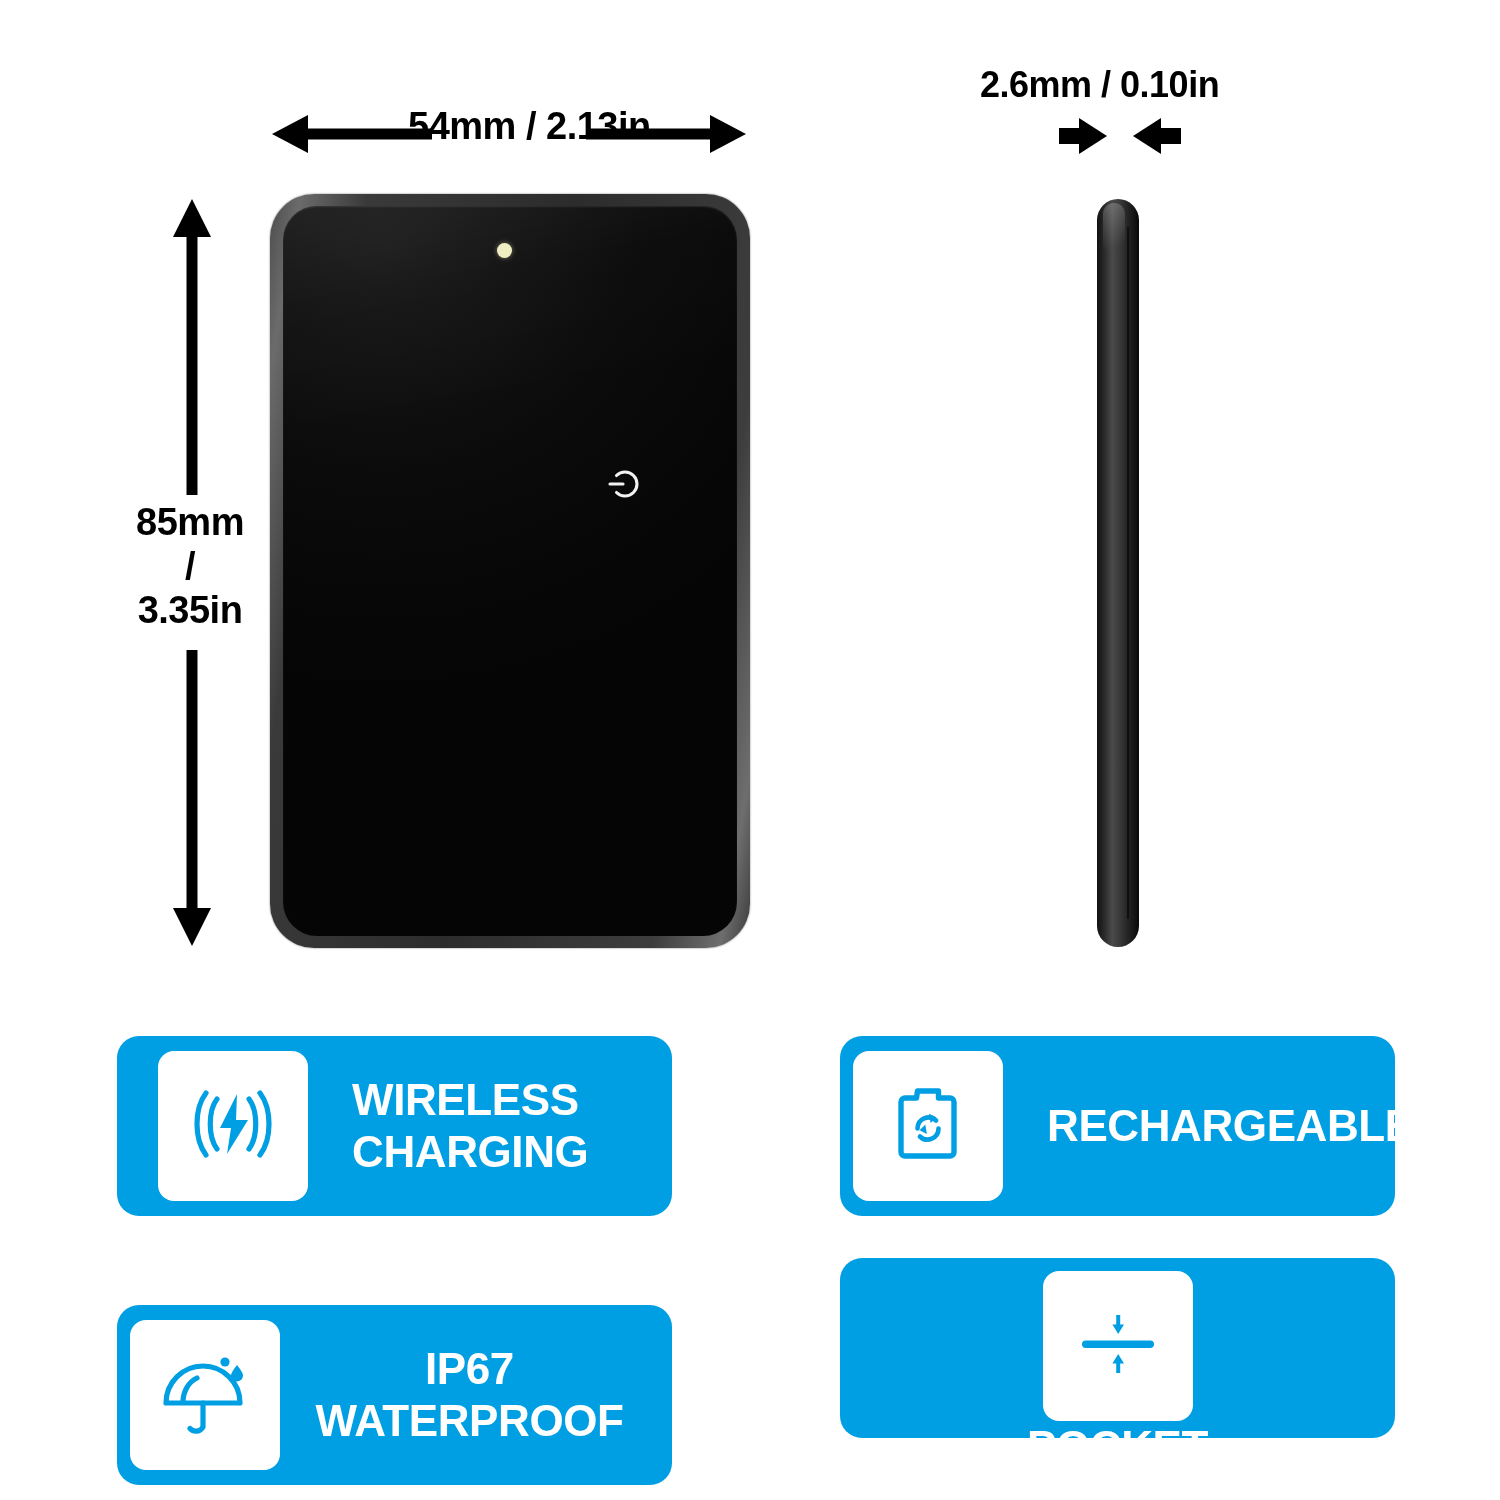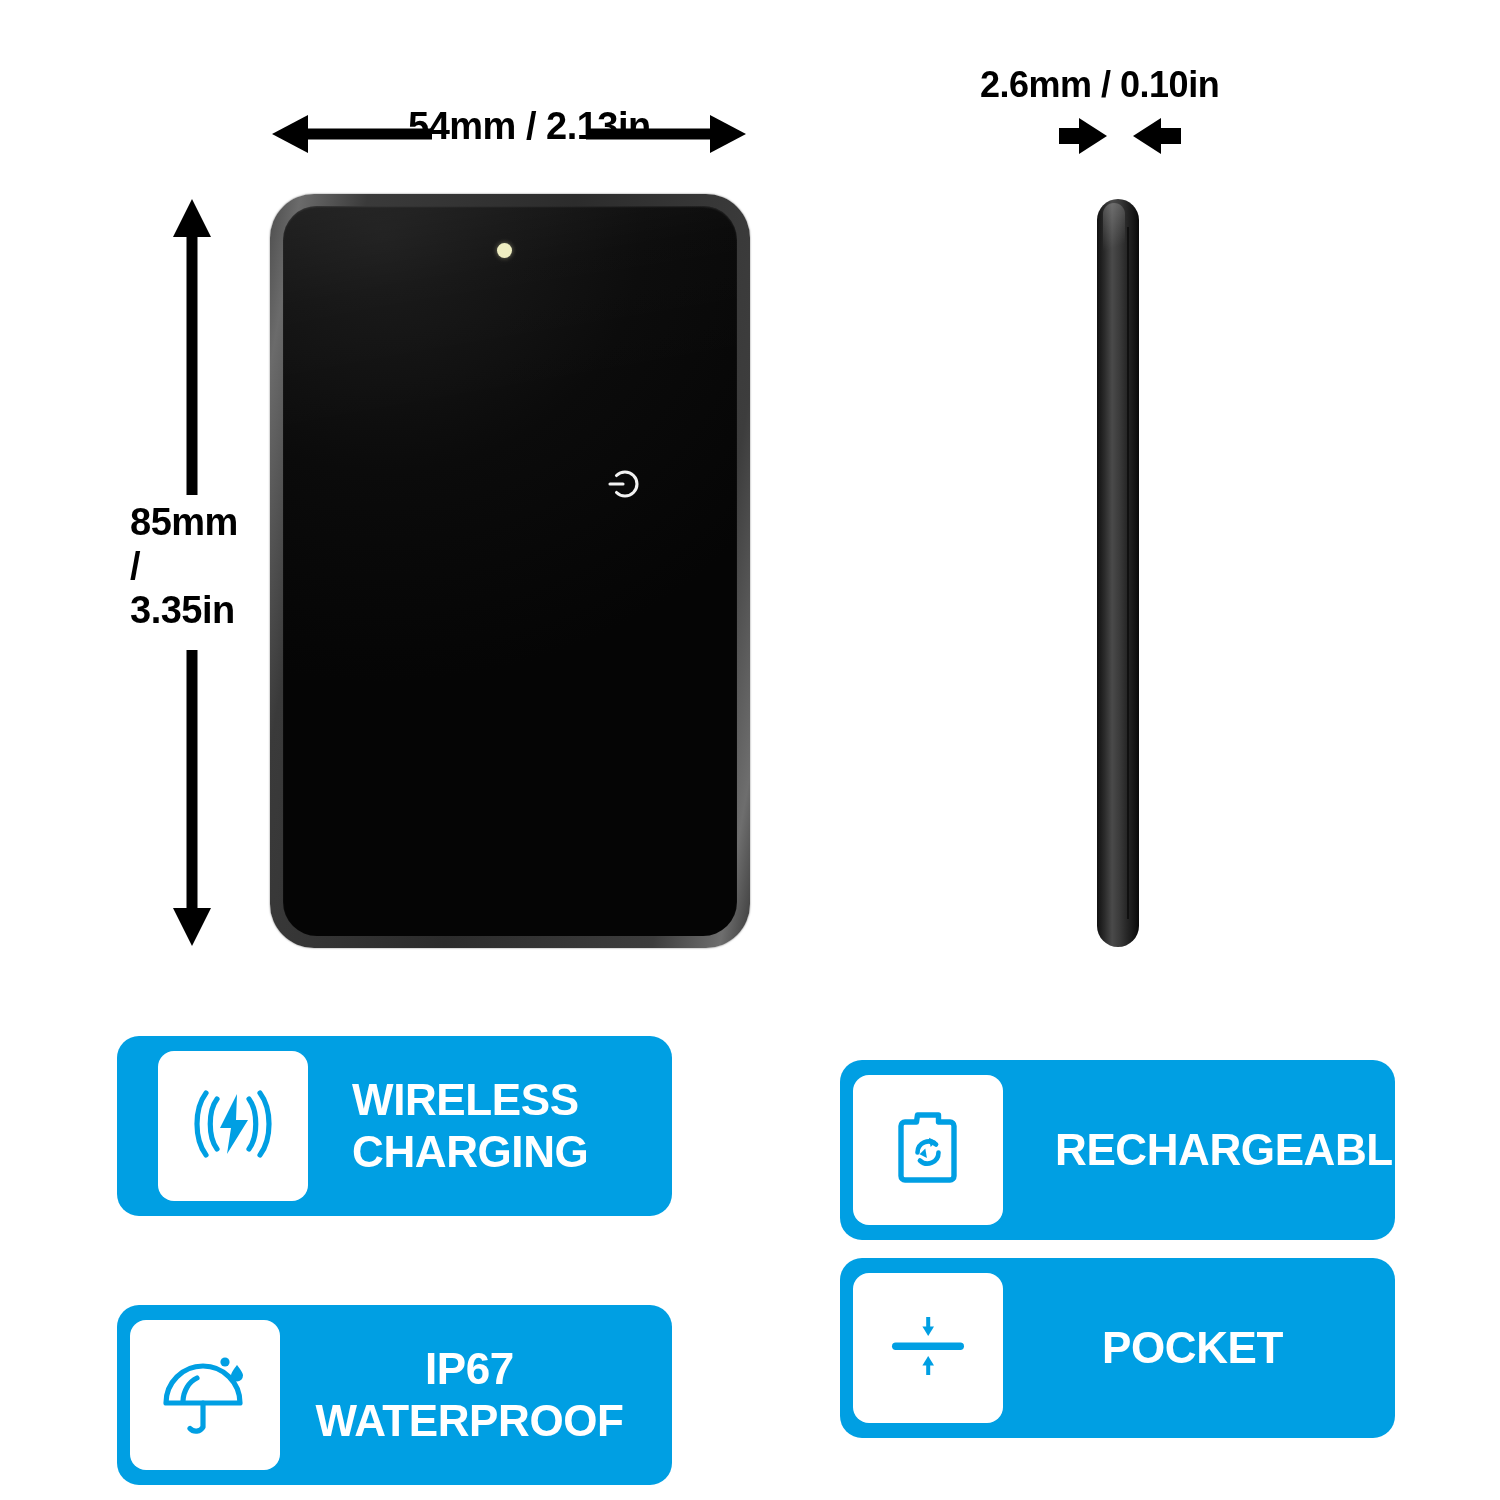--- a/index.html
+++ b/index.html
@@ -37,20 +37,21 @@
     left: 980px;
     top: 64px;
     font-size: 36px;
   }
   #height-label {
     left: 130px;
     top: 500px;
     width: 120px;
     font-size: 38px;
     line-height: 44px;
+    text-align: center;
     white-space: normal;
   }
   #height-label .hl-line { display: block; }
 
   
   .arrow-svg { position: absolute; }
   #width-arrow      { left: 268px; top: 112px; }
   #height-arrow     { left: 170px; top: 195px; }
   #thickness-arrows { left: 1045px; top: 112px; }
 
@@ -187,23 +188,23 @@
     font-size: 44px;
     line-height: 52px;
     letter-spacing: -0.4px;
     padding: 0 22px;
   }
   .badge-label.align-left   { text-align: left; padding-left: 44px; }
   .badge-label.align-center { text-align: center; }
   .badge-label .bl-line { display: block; }
 
   #badge-wireless     { left: 117px;  top: 1036px; width: 555px; height: 180px; }
-  #badge-rechargeable { left: 840px;  top: 1060px; width: 555px; height: 180px; gap: 8px; }
+  #badge-rechargeable { left: 840px;  top: 1036px; width: 555px; height: 180px; }
   #badge-waterproof   { left: 117px;  top: 1305px; width: 555px; height: 180px; }
-  #badge-pocket       { left: 840px;  top: 1258px; width: 555px; height: 180px; }
+  #badge-pocket       { left: 840px;  top: 1258px; width: 555px; height: 180px; flex-direction: column; }
 </style>
 </head>
 <body>
 
 <div id="page" style="background: rgb(255, 255, 255);">
 
   <div id="width-arrow" class="arrow-svg">
     <svg width="482" height="44" viewBox="0 0 482 44">
       <path d="M4 22 L40 3 L40 41 Z" fill="#000000"></path>
       <path d="M478 22 L442 3 L442 41 Z" fill="#000000"></path>

